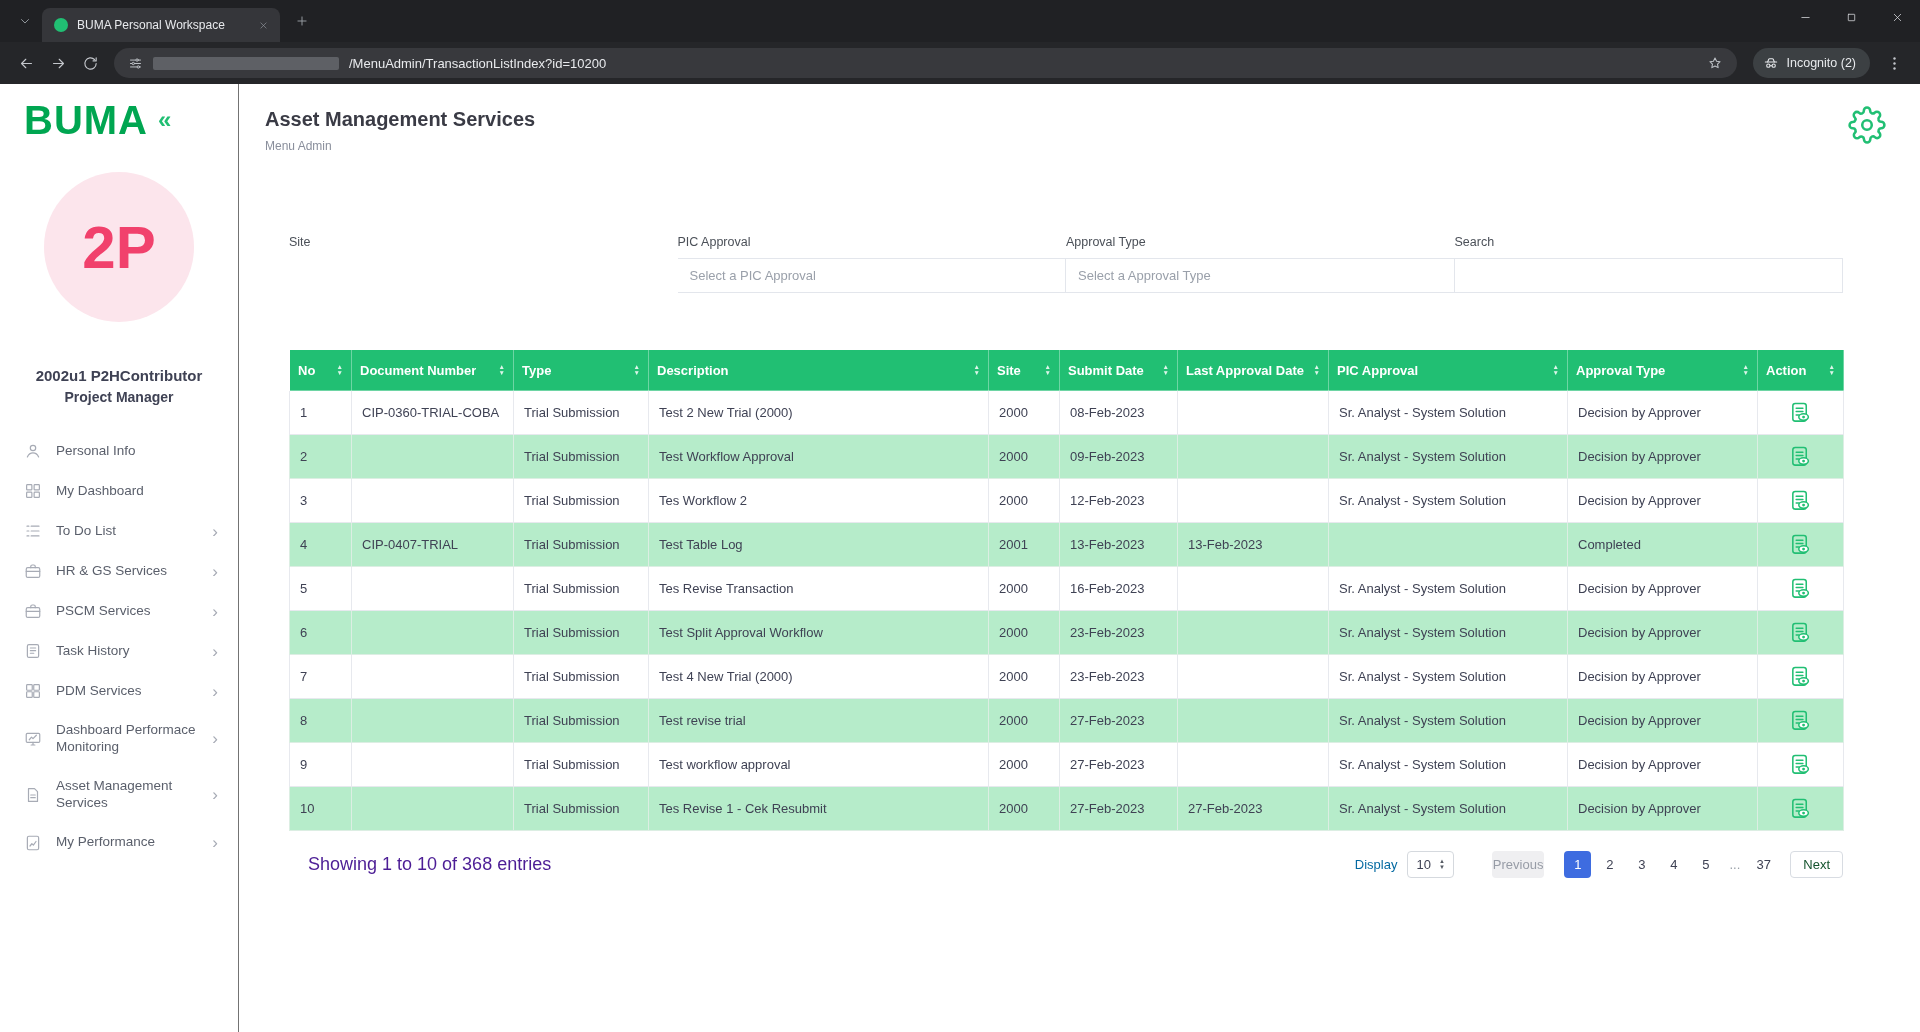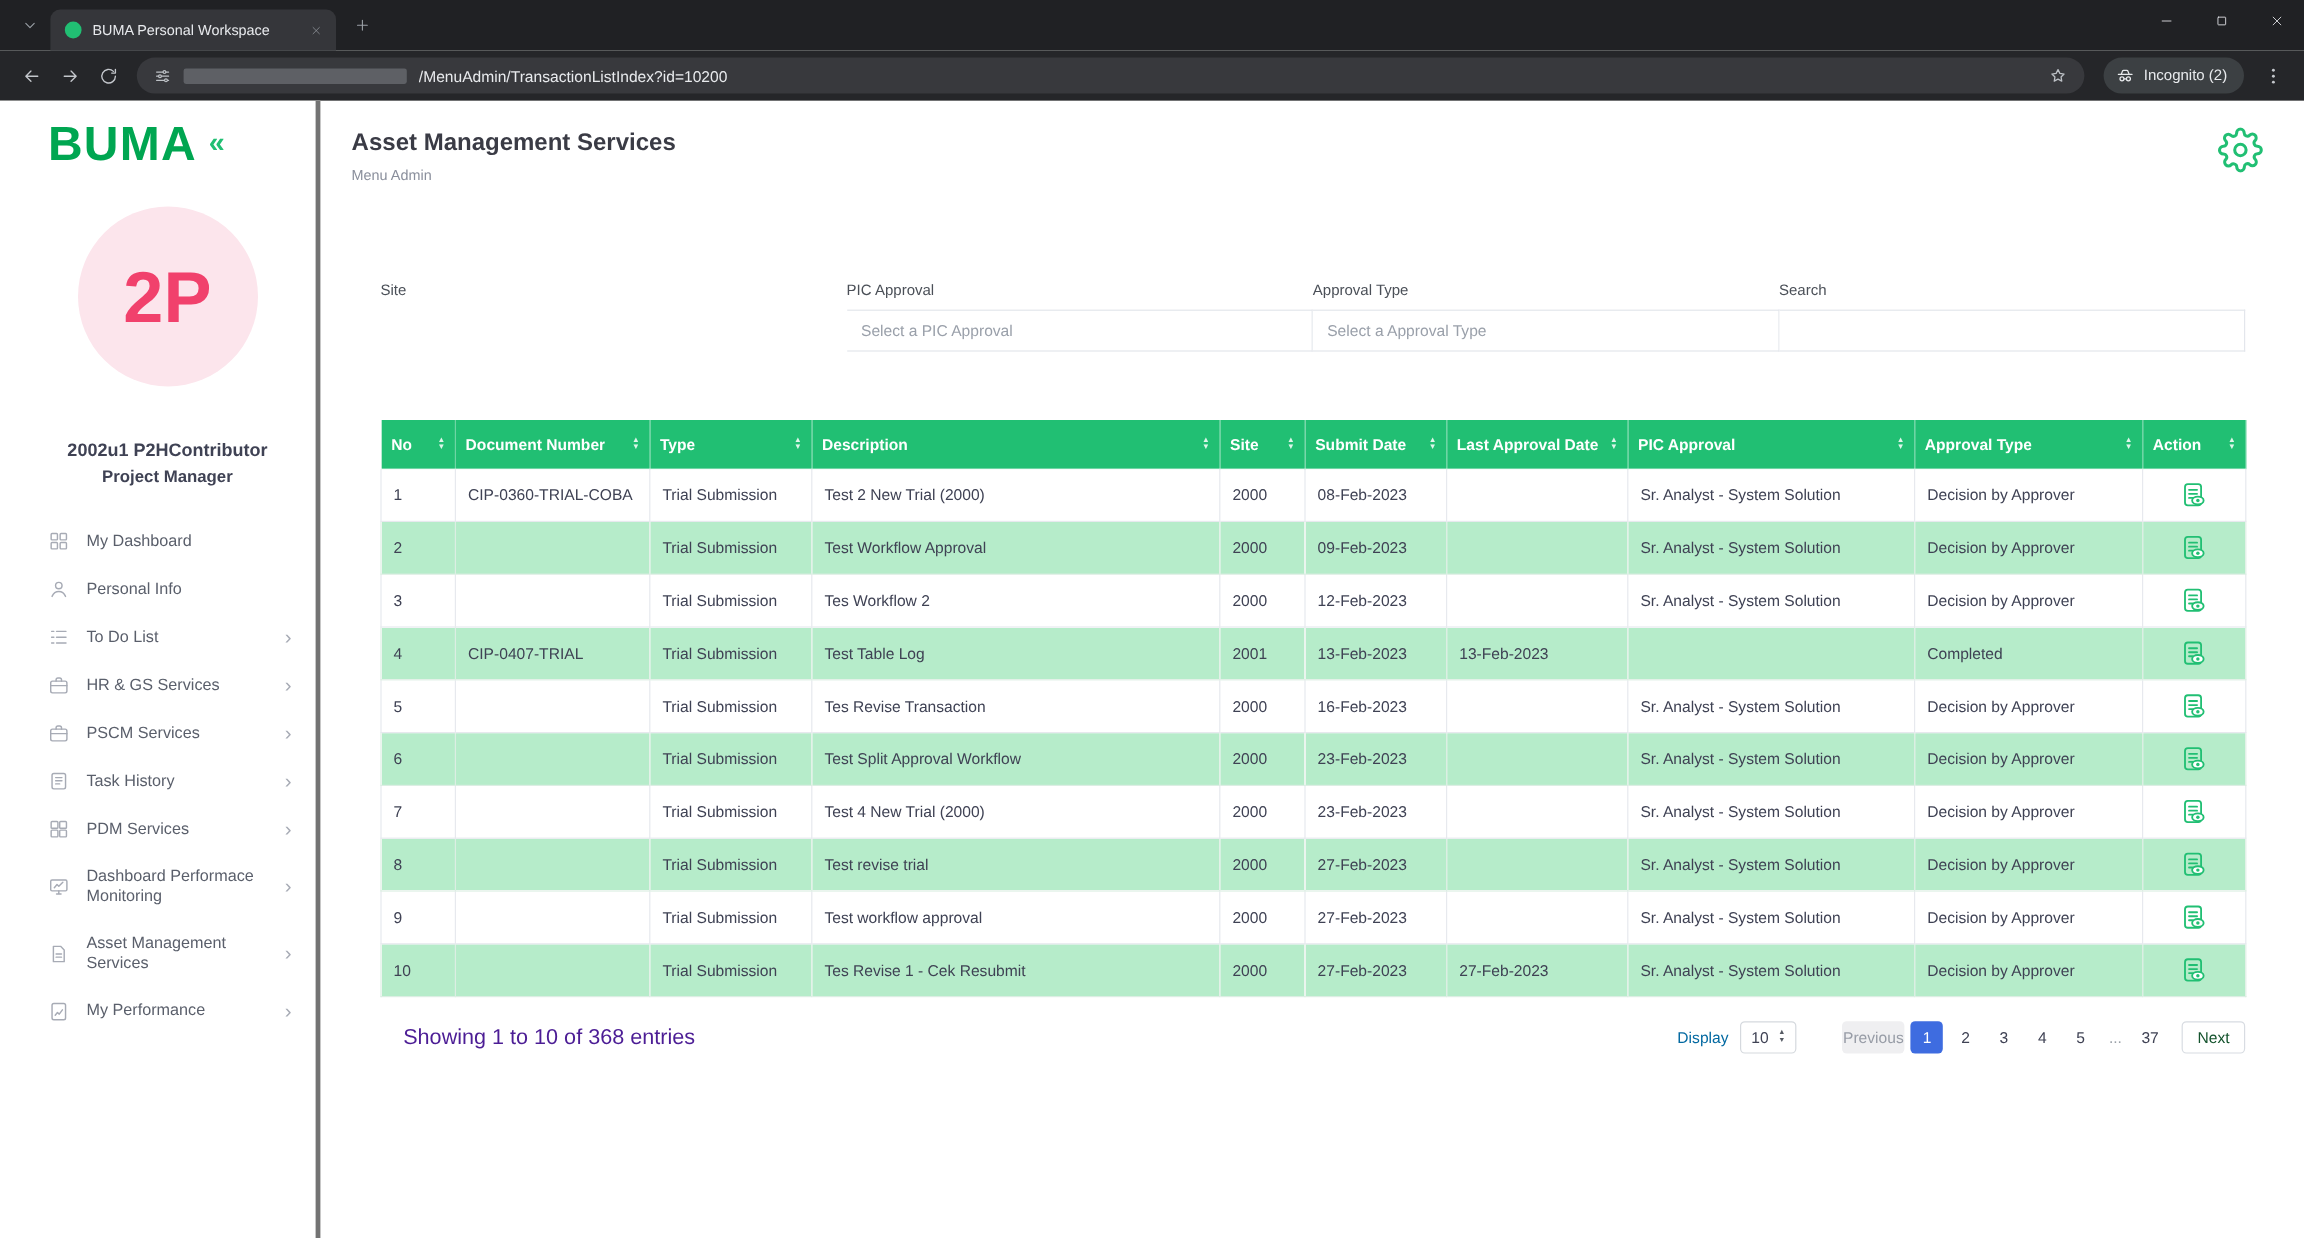--- a/index.html
+++ b/index.html
@@ -31,21 +31,21 @@
   .redacted { width: 186px; height: 13px; background: #7d8187; opacity: .55; border-radius: 2px; flex-shrink: 0; }
   .url-path { color: #e8eaed; font-size: 13px; white-space: nowrap; overflow: hidden; }
   .star { margin-left: auto; color: #bdc1c6; cursor: pointer; flex-shrink: 0; }
   .star svg { width: 16px; height: 16px; }
   .incognito { height: 30px; background: #3c4043; border-radius: 15px; display: flex; align-items: center; gap: 8px; padding: 0 14px 0 10px; color: #e8eaed; font-size: 12.5px; margin: 0 8px; flex-shrink: 0; }
   .inc-icon { color: #e8eaed; }
   .inc-icon svg { width: 16px; height: 16px; }
 
   
   .app { display: flex; height: 948px; background: #fff; }
-  .sidebar { width: 267px; background: #fff; border-right: 4px solid #737373; flex-shrink: 0; padding-left: 16px; }
+  .sidebar { width: 239px; background: #fff; border-right: 1px solid #737373; flex-shrink: 0; }
   .logo-row { display: flex; align-items: center; padding: 16px 16px 0 24px; }
   .logo { font-size: 40px; font-weight: bold; color: var(--logo-green, #00a651); letter-spacing: 1px; line-height: 1; }
   .collapse { color: var(--accent-green, #21bf73); font-size: 24px; font-weight: bold; margin-left: 10px; line-height: 1; cursor: pointer; }
   .avatar { width: 150px; height: 150px; border-radius: 50%; background: var(--avatar-bg, #fce5ec); margin: 32px auto 0; display: flex; align-items: center; justify-content: center; }
   .avatar span { font-size: 60px; font-weight: bold; color: var(--avatar-text, #f1416c); }
   .user-name { text-align: center; font-size: 15px; font-weight: bold; color: #3f4254; margin-top: 45px; padding: 0 12px; }
   .user-role { text-align: center; font-size: 14px; font-weight: bold; color: #3f4254; margin-top: 5px; }
   .menu { margin-top: 26px; }
   .menu-item { display: flex; align-items: center; padding: 11px 20px 11px 24px; font-size: 13.5px; color: #5a5f6b; cursor: pointer; }
   .mi-icon { width: 18px; height: 18px; color: #a7abb5; margin-right: 14px; flex-shrink: 0; }
@@ -81,21 +81,21 @@
   .action-btn svg { width: 23px; height: 23px; }
 
   .table-footer { display: flex; align-items: center; justify-content: space-between; margin-top: 20px; }
   .showing { font-size: 18px; color: #4c1d95; margin-left: 19px; }
   .footer-right { display: flex; align-items: center; }
   .display-label { font-size: 13px; color: #0369a1; margin-right: 10px; }
   .page-size { border: 1px solid #d5d9de; border-radius: 4px; height: 27px; display: flex; align-items: center; padding: 0 8px; gap: 8px; font-size: 13px; color: #3f4254; cursor: pointer; background: #fff; }
   .ps-arrows { display: flex; flex-direction: column; font-size: 6px; line-height: 5.5px; color: #555a63; }
   .ps-arrows i { font-style: normal; }
   .pagination { display: flex; align-items: center; margin-left: 38px; gap: 5px; }
-  .pg-prev { background: #efeff1; color: #979ca6; font-size: 13px; padding: 6px 1px; border-radius: 4px; margin-right: 0; cursor: default; }
+  .pg-prev { background: #efeff1; color: #979ca6; font-size: 13px; padding: 6px 1px; border-radius: 4px; margin-right: 15px; cursor: default; }
   .pg-num { min-width: 27px; height: 27px; display: flex; align-items: center; justify-content: center; font-size: 13px; color: #3f4254; border-radius: 4px; cursor: pointer; padding: 0 4px; }
   .pg-num.active { background: var(--active-page-blue, #3e6ce0); color: #fff; }
   .pg-ellipsis { color: #9aa0a8; font-size: 13px; padding: 0 5px; }
   .pg-next { border: 1px solid #d8dce2; background: #fff; color: #14532d; font-size: 13px; padding: 5px 12px; border-radius: 4px; margin-left: 8px; cursor: pointer; }
 </style>
 </head>
 <body>
 
 <div>
   <div class="tabstrip">
@@ -214,36 +214,36 @@
     </div>
     <div class="avatar">
         <span>2P</span>
       </div>
     <div class="user-name">2002u1 P2HContributor</div>
     <div class="user-role">Project Manager</div>
     <nav class="menu">
         <div class="menu-item">
           <span class="mi-icon">
             <svg viewBox="0 0 24 24" fill="none" stroke="currentColor" stroke-width="1.6" stroke-linecap="round" stroke-linejoin="round" width="100%" height="100%">
+              <circle cx="12" cy="8" r="3.6"></circle>
+              <path d="M4.5 20c1.6-3.6 4.2-5.4 7.5-5.4s5.9 1.8 7.5 5.4"></path>
+            </svg>
+          </span>
+          <span class="mi-label">Personal Info</span>
+        </div>
+        <div class="menu-item">
+          <span class="mi-icon">
+            <svg viewBox="0 0 24 24" fill="none" stroke="currentColor" stroke-width="1.6" stroke-linecap="round" stroke-linejoin="round" width="100%" height="100%">
               <rect x="3.5" y="3.5" width="7" height="7" rx="1"></rect>
               <rect x="13.5" y="3.5" width="7" height="7" rx="1"></rect>
               <rect x="3.5" y="13.5" width="7" height="7" rx="1"></rect>
               <rect x="13.5" y="13.5" width="7" height="7" rx="1"></rect>
             </svg>
           </span>
           <span class="mi-label">My Dashboard</span>
-        </div>
-        <div class="menu-item">
-          <span class="mi-icon">
-            <svg viewBox="0 0 24 24" fill="none" stroke="currentColor" stroke-width="1.6" stroke-linecap="round" stroke-linejoin="round" width="100%" height="100%">
-              <circle cx="12" cy="8" r="3.6"></circle>
-              <path d="M4.5 20c1.6-3.6 4.2-5.4 7.5-5.4s5.9 1.8 7.5 5.4"></path>
-            </svg>
-          </span>
-          <span class="mi-label">Personal Info</span>
         </div>
         <div class="menu-item">
           <span class="mi-icon">
             <svg viewBox="0 0 24 24" fill="none" stroke="currentColor" stroke-width="1.6" stroke-linecap="round" stroke-linejoin="round" width="100%" height="100%">
               <path d="M4 5.5h2.5M4 12h2.5M4 18.5h2.5M9.5 5.5H20M9.5 12H20M9.5 18.5H20"></path>
             </svg>
           </span>
           <span class="mi-label">To Do List</span>
           <span class="mi-chev">›</span>
         </div>

